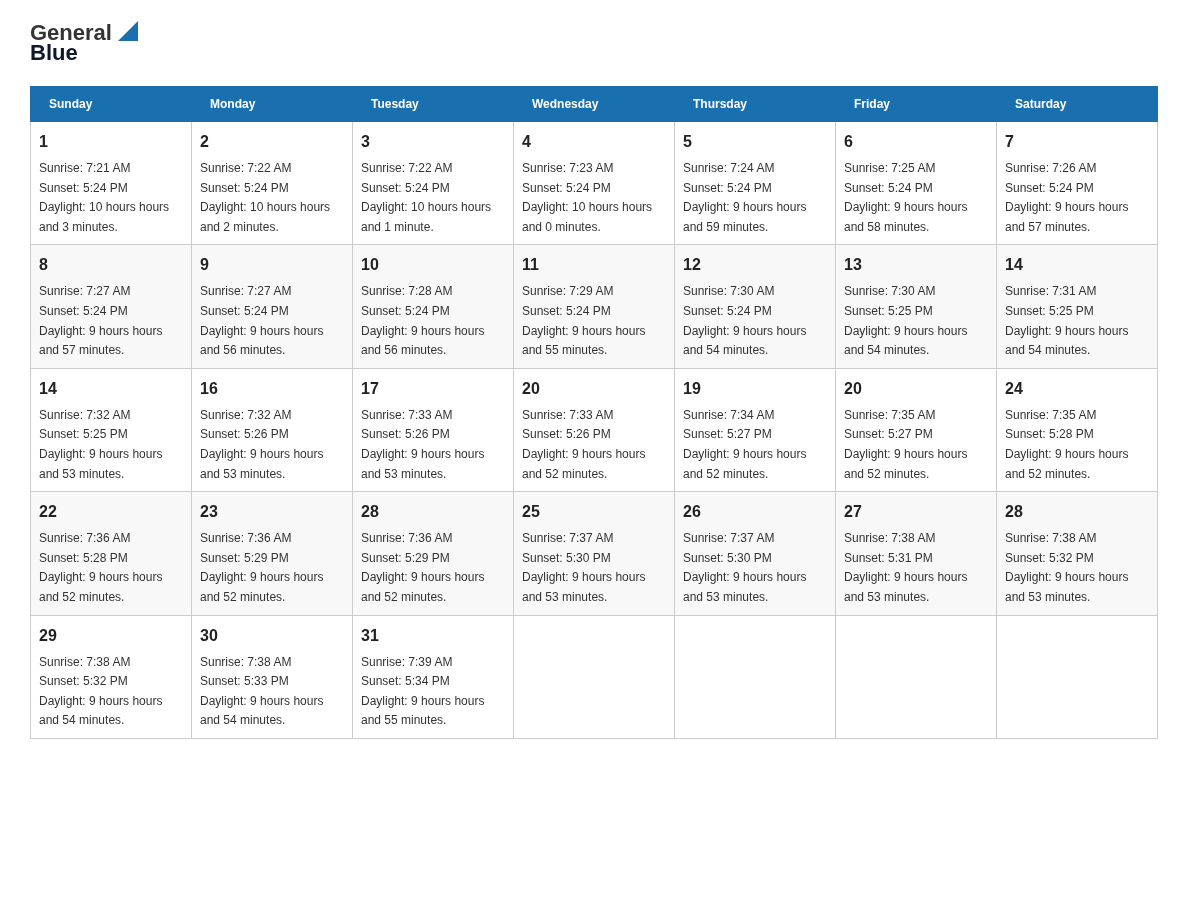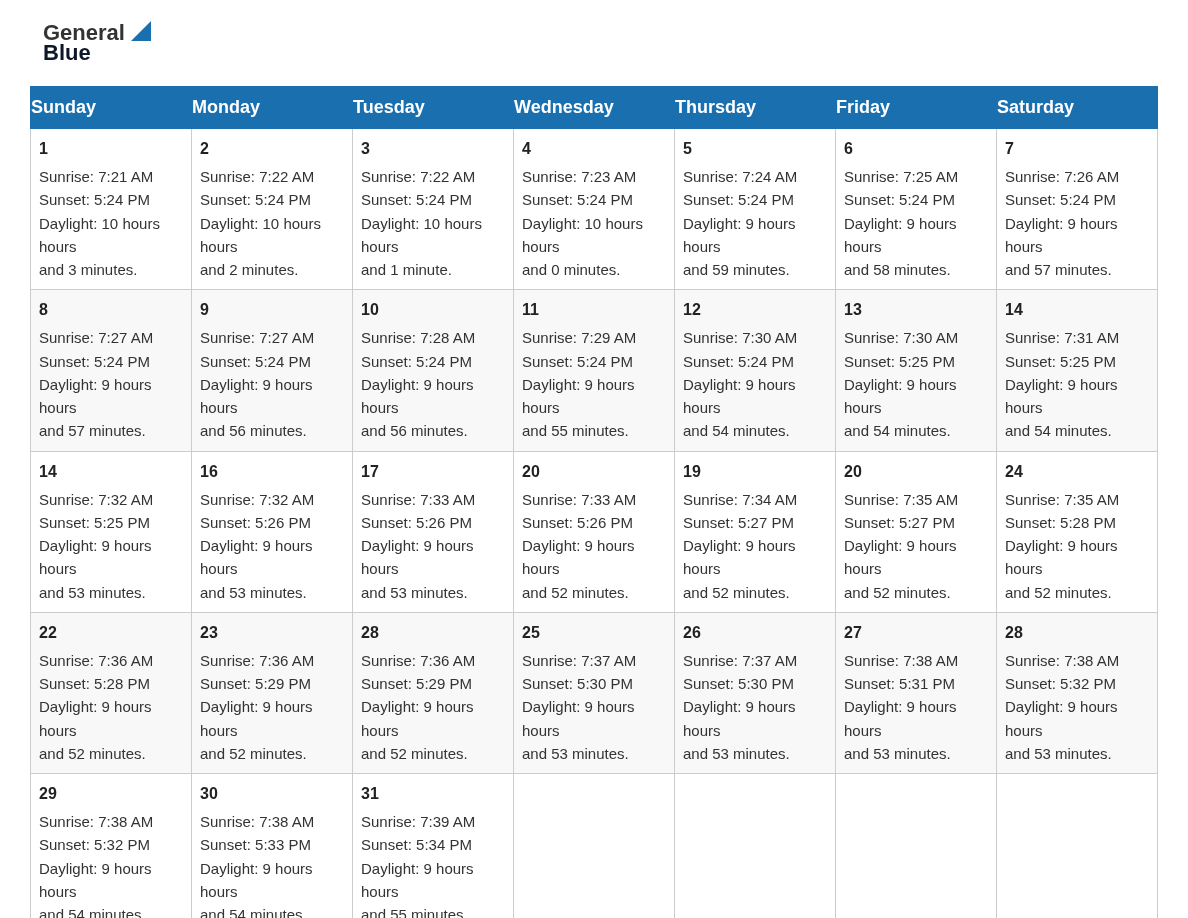--- a/index.html
+++ b/index.html
@@ -12,21 +12,20 @@
     }
     .header {
       display: flex;
       justify-content: space-between;
       align-items: flex-start;
       margin-bottom: 20px;
     }
     .logo {
       display: flex;
       align-items: center;
-      margin-left: 13px;
     }
     .logo-text {
       font-size: 22px;
       font-weight: bold;
       color: #333;
     }
     .title-block {
       text-align: right;
     }
     .month-title {
@@ -41,23 +40,23 @@
       margin-top: 4px;
     }
     .calendar {
       width: 100%;
       border-collapse: collapse;
       border: 1px solid #aaa;
     }
     .calendar th {
       background: #1a6faf;
       color: #fff;
-      font-size: 18px;
-      font-weight: bold;
-      padding: 10px 0;
+      font-size: 12px;
+      font-weight: bold;
+      padding: 10px 18px;
       text-align: left;
       border: 1px solid #1a6faf;
     }
     .calendar td {
       vertical-align: top;
       padding: 8px;
       border: 1px solid #ccc;
       width: calc(100% / 7);
       min-height: 110px;
       font-size: 13px;
@@ -71,21 +70,21 @@
       background: #fff;
     }
     .day-number {
       font-size: 16px;
       font-weight: bold;
       color: #222;
       display: block;
       margin-bottom: 4px;
     }
     .day-info {
-      font-size: 15px;
+      font-size: 12px;
       color: #333;
       line-height: 1.55;
     }
     .empty-cell {
       background: #fff !important;
     }
   </style>
 </head>
 <body>
 

